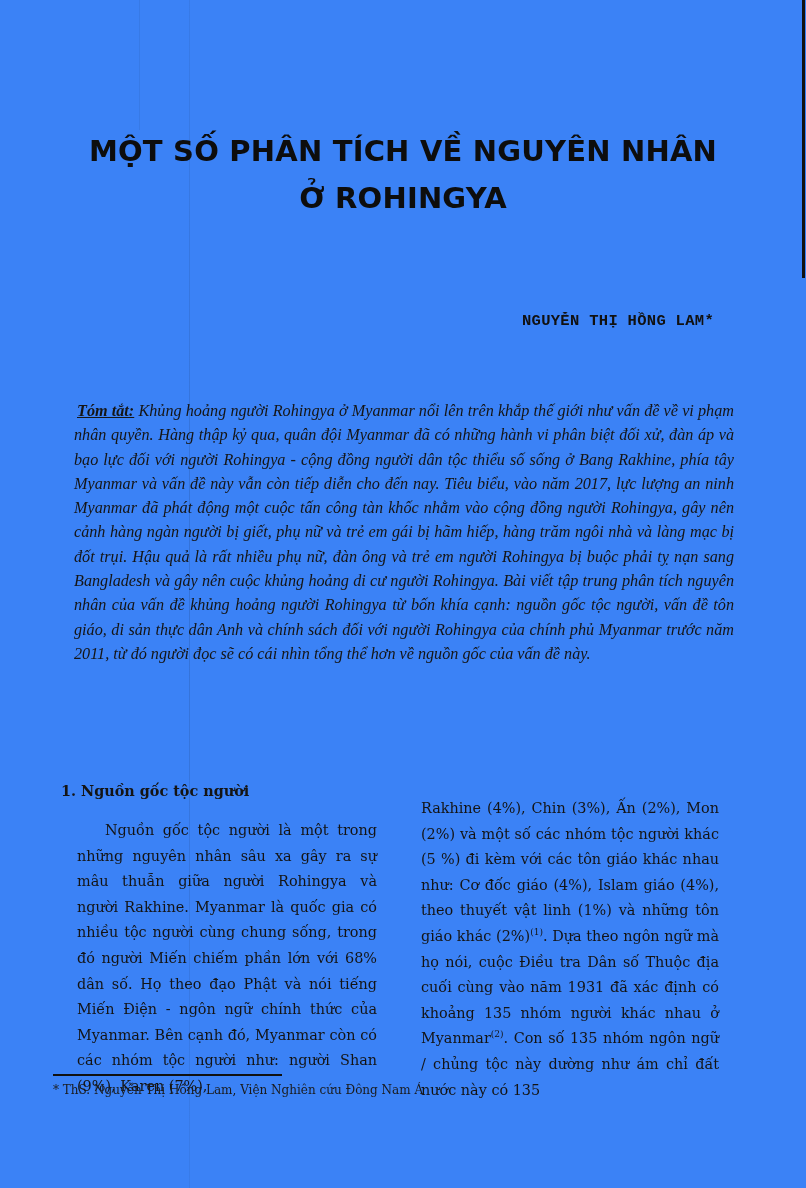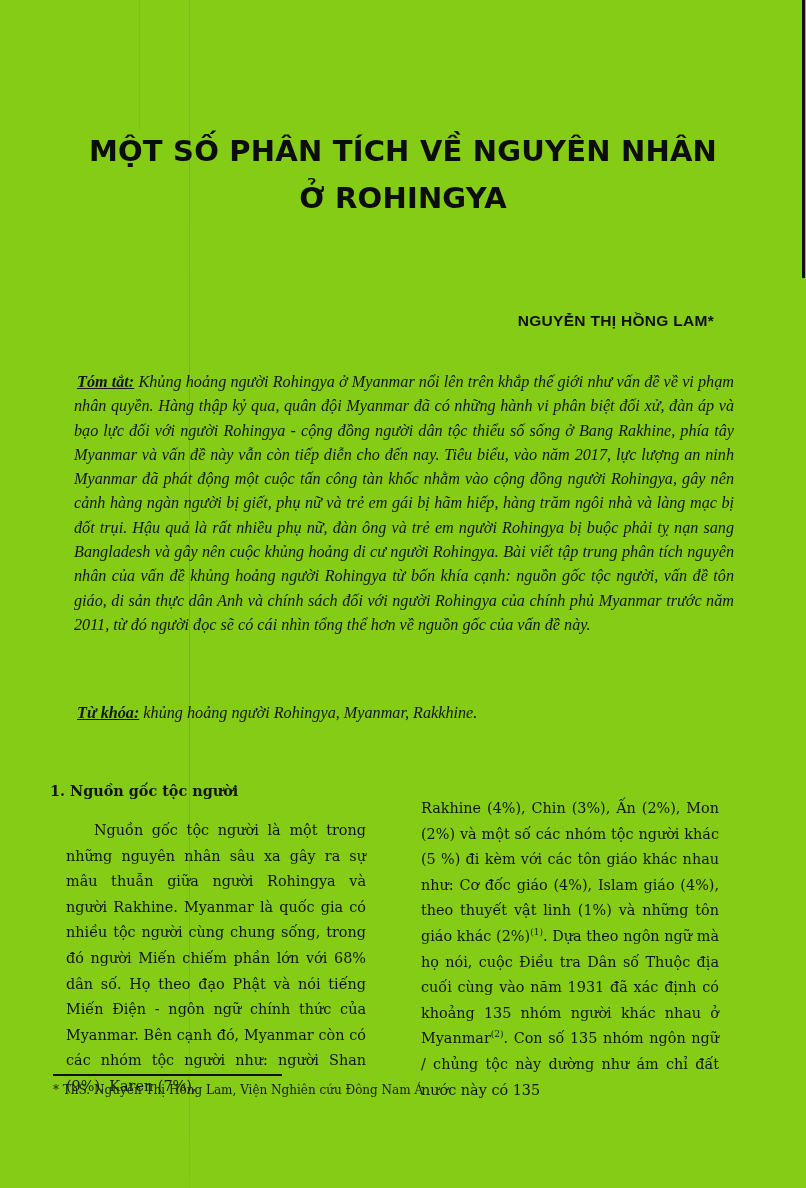--- a/index.html
+++ b/index.html
@@ -13,21 +13,21 @@
     position: relative;
     overflow: hidden;
     color: #111111;
     font-family: "DejaVu Serif", "Liberation Serif", serif;
   }
   .page {
     position: absolute;
     left: 0; top: 0;
     width: 806px;
     height: 1188px;
-    background: #84cc16;
+    background: #3b82f6;
   }
   
   .scan-edge {
     position: absolute;
     left: 802px;
     top: 0;
     width: 3px;
     height: 278px;
     background: #111;
   }
@@ -62,33 +62,33 @@
     letter-spacing: 0.2px;
     color: #0d0d0d;
   }
   .title .line { display: block; white-space: nowrap; }
 
   
   .author {
     position: absolute;
     right: 92px;
     top: 312px;
-    font-family: Liberation Sans, sans-serif;
+    font-family: Liberation Mono, monospace;
     font-weight: bold;
     font-size: 15.5px;
     letter-spacing: 0.3px;
     color: #111;
     white-space: nowrap;
   }
 
   
   .abstract {
     position: absolute;
     left: 74px;
-    top: 370px;
+    top: 399px;
     width: 660px;
     font-family: "Liberation Serif", "DejaVu Serif", serif;
     font-style: italic;
     font-size: 16.2px;
     line-height: 24.3px;
     text-align: justify;
     color: #151515;
   }
   .abstract p { margin: 0; }
   .abstract .indent { text-indent: 3px; }
@@ -111,21 +111,21 @@
   
   .col {
     position: absolute;
     top: 780px;
     font-family: "DejaVu Serif", "Liberation Serif", serif;
     font-size: 14.4px;
     line-height: 25.6px;
     text-align: justify;
     color: #141414;
   }
-  .col-left { left: 50px; width: 332px; }
+  .col-left { left: 61px; width: 332px; }
   .col-right { left: 405px; width: 330px; }
   .section-heading {
     font-weight: bold;
     font-size: 14.4px;
     margin: 0 0 4px 0;
     line-height: 22px;
   }
   .col p { margin: 16px; }
   .col-left p.body { text-indent: 28px; }
   sup.fn {
@@ -166,23 +166,20 @@
     <span class="line">MỘT SỐ PHÂN TÍCH VỀ NGUYÊN NHÂN</span>
     <span class="line">Ở ROHINGYA</span>
   </h1>
 
   <div class="author">NGUYỄN THỊ HỒNG LAM*</div>
 
   <div class="abstract">
     <p class="indent"><span class="abs-label">Tóm tắt:</span><span> Khủng hoảng người Rohingya ở Myanmar nổi lên trên khắp thế giới như vấn đề về vi phạm nhân quyền. Hàng thập kỷ qua, quân đội Myanmar đã có những hành vi phân biệt đối xử, đàn áp và bạo lực đối với người Rohingya - cộng đồng người dân tộc thiểu số sống ở Bang Rakhine, phía tây Myanmar và vấn đề này vẫn còn tiếp diễn cho đến nay. Tiêu biểu, vào năm 2017, lực lượng an ninh Myanmar đã phát động một cuộc tấn công tàn khốc nhằm vào cộng đồng người Rohingya, gây nên cảnh hàng ngàn người bị giết, phụ nữ và trẻ em gái bị hãm hiếp, hàng trăm ngôi nhà và làng mạc bị đốt trụi. Hậu quả là rất nhiều phụ nữ, đàn ông và trẻ em người Rohingya bị buộc phải tỵ nạn sang Bangladesh và gây nên cuộc khủng hoảng di cư người Rohingya. Bài viết tập trung phân tích nguyên nhân của vấn đề khủng hoảng người Rohingya từ bốn khía cạnh: nguồn gốc tộc người, vấn đề tôn giáo, di sản thực dân Anh và chính sách đối với người Rohingya của chính phủ Myanmar trước năm 2011, từ đó người đọc sẽ có cái nhìn tổng thể hơn về nguồn gốc của vấn đề này.</span></p>
   </div>
 
-  <div class="keywords">
-    <span class="abs-label">Từ khóa:</span><span> khủng hoảng người Rohingya, Myanmar, Rakkhine.</span>
-  </div>
 
   <div class="col col-left">
     <div class="section-heading">1. Nguồn gốc tộc người</div>
     <p class="body">Nguồn gốc tộc người là một trong những nguyên nhân sâu xa gây ra sự mâu thuẫn giữa người Rohingya và người Rakhine. Myanmar là quốc gia có nhiều tộc người cùng chung sống, trong đó người Miến chiếm phần lớn với 68% dân số. Họ theo đạo Phật và nói tiếng Miến Điện - ngôn ngữ chính thức của Myanmar. Bên cạnh đó, Myanmar còn có các nhóm tộc người như: người Shan (9%), Karen (7%),</p>
   </div>
 
   <div class="col col-right">
     <p><span>Rakhine (4%), Chin (3%), Ấn (2%), Mon (2%) và một số các nhóm tộc người khác (5 %) đi kèm với các tôn giáo khác nhau như: Cơ đốc giáo (4%), Islam giáo (4%), theo thuyết vật linh (1%) và những tôn giáo khác (2%)</span><sup class="fn">(1)</sup><span>. Dựa theo ngôn ngữ mà họ nói, cuộc Điều tra Dân số Thuộc địa cuối cùng vào năm 1931 đã xác định có khoảng 135 nhóm người khác nhau ở Myanmar</span><sup class="fn">(2)</sup><span>. Con số 135 nhóm ngôn ngữ / chủng tộc này dường như ám chỉ đất nước này có 135</span></p>
   </div>
 

